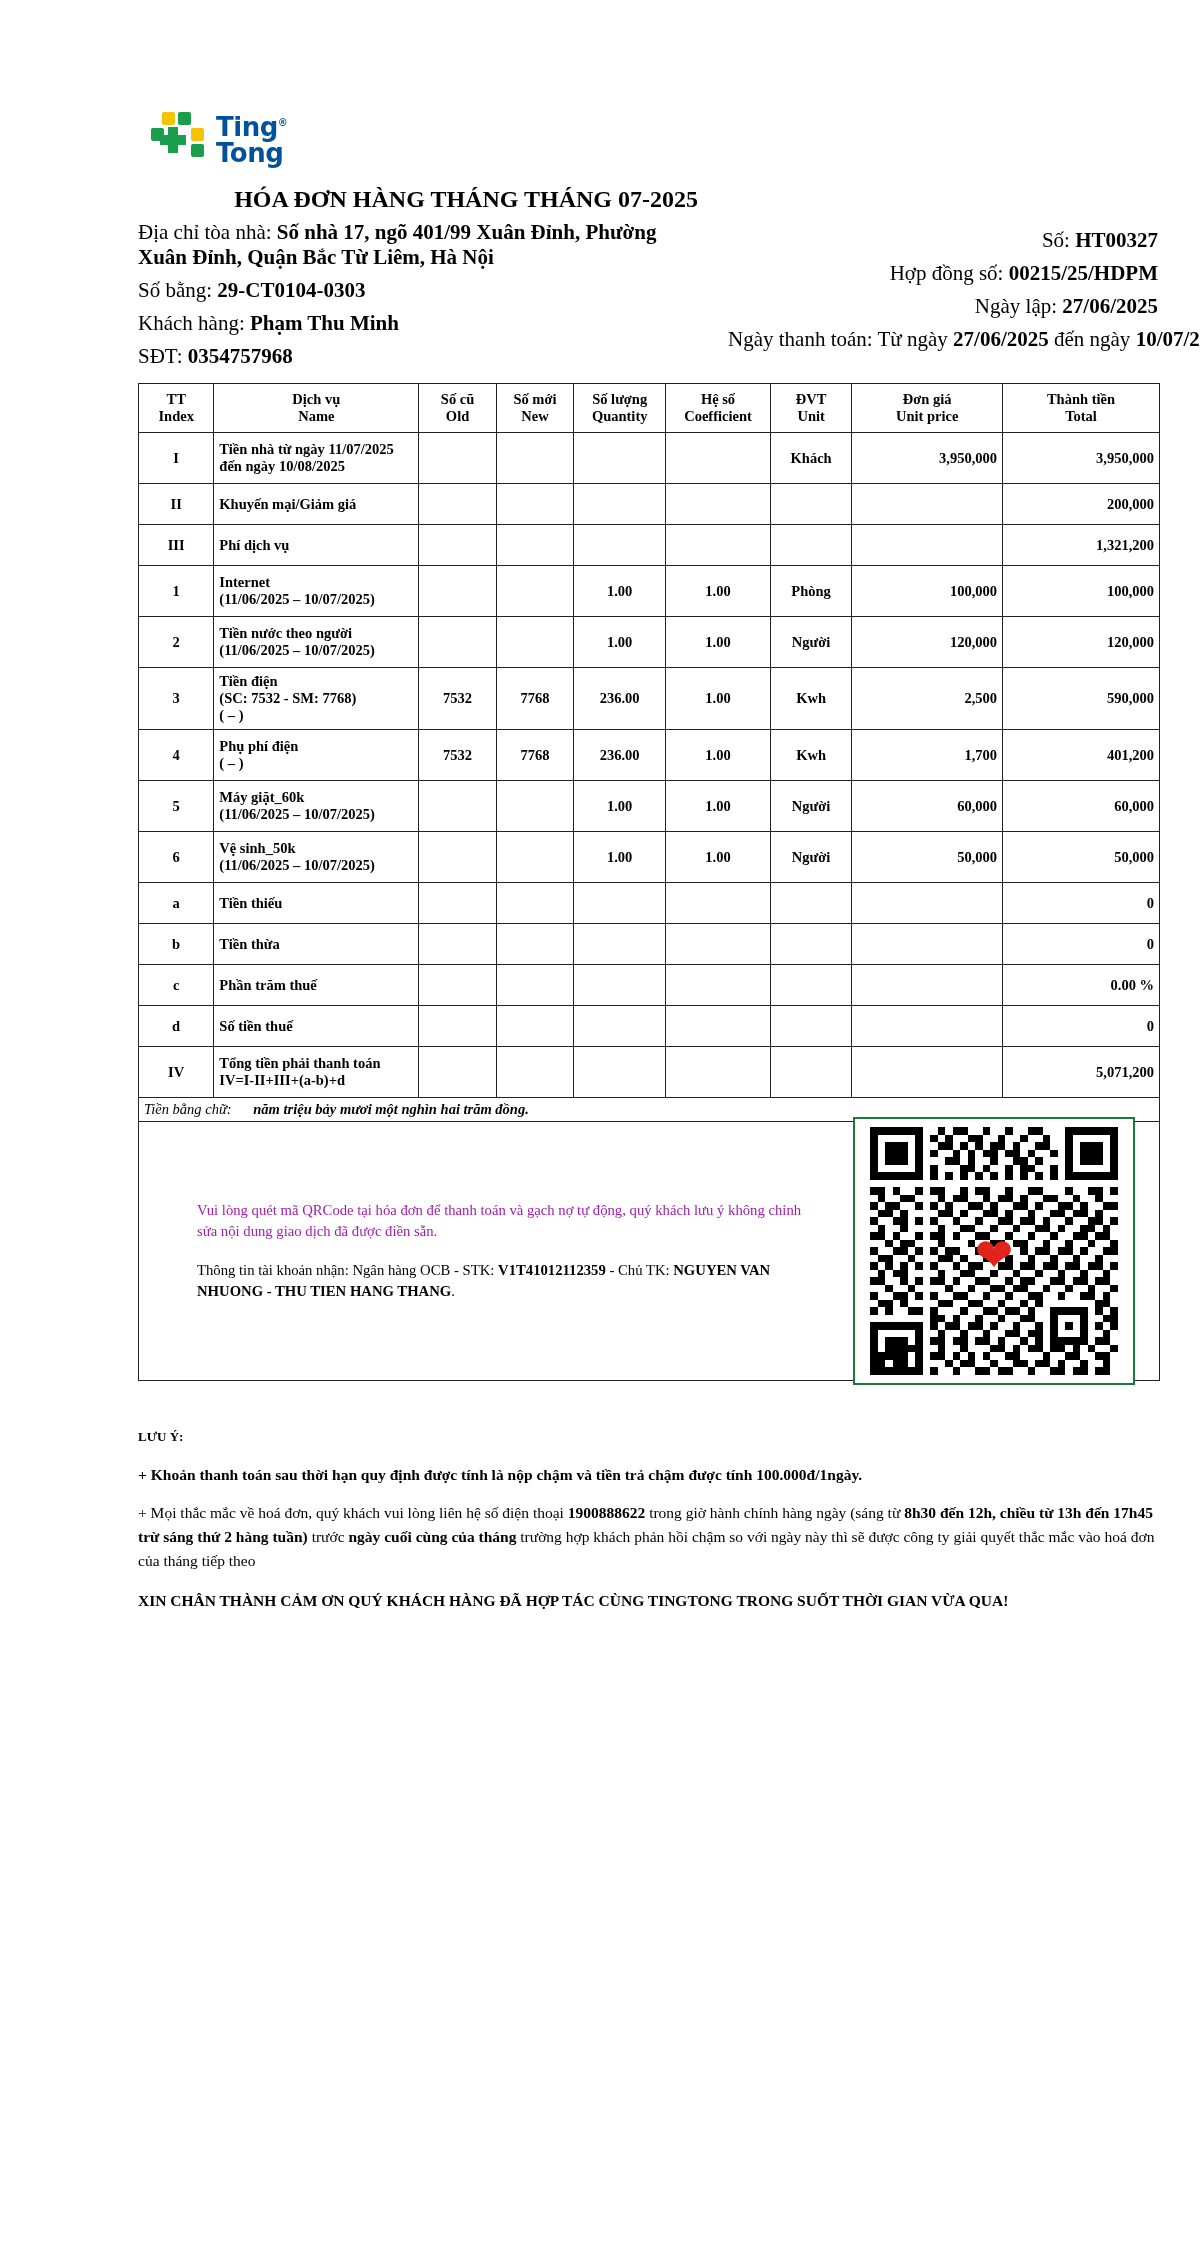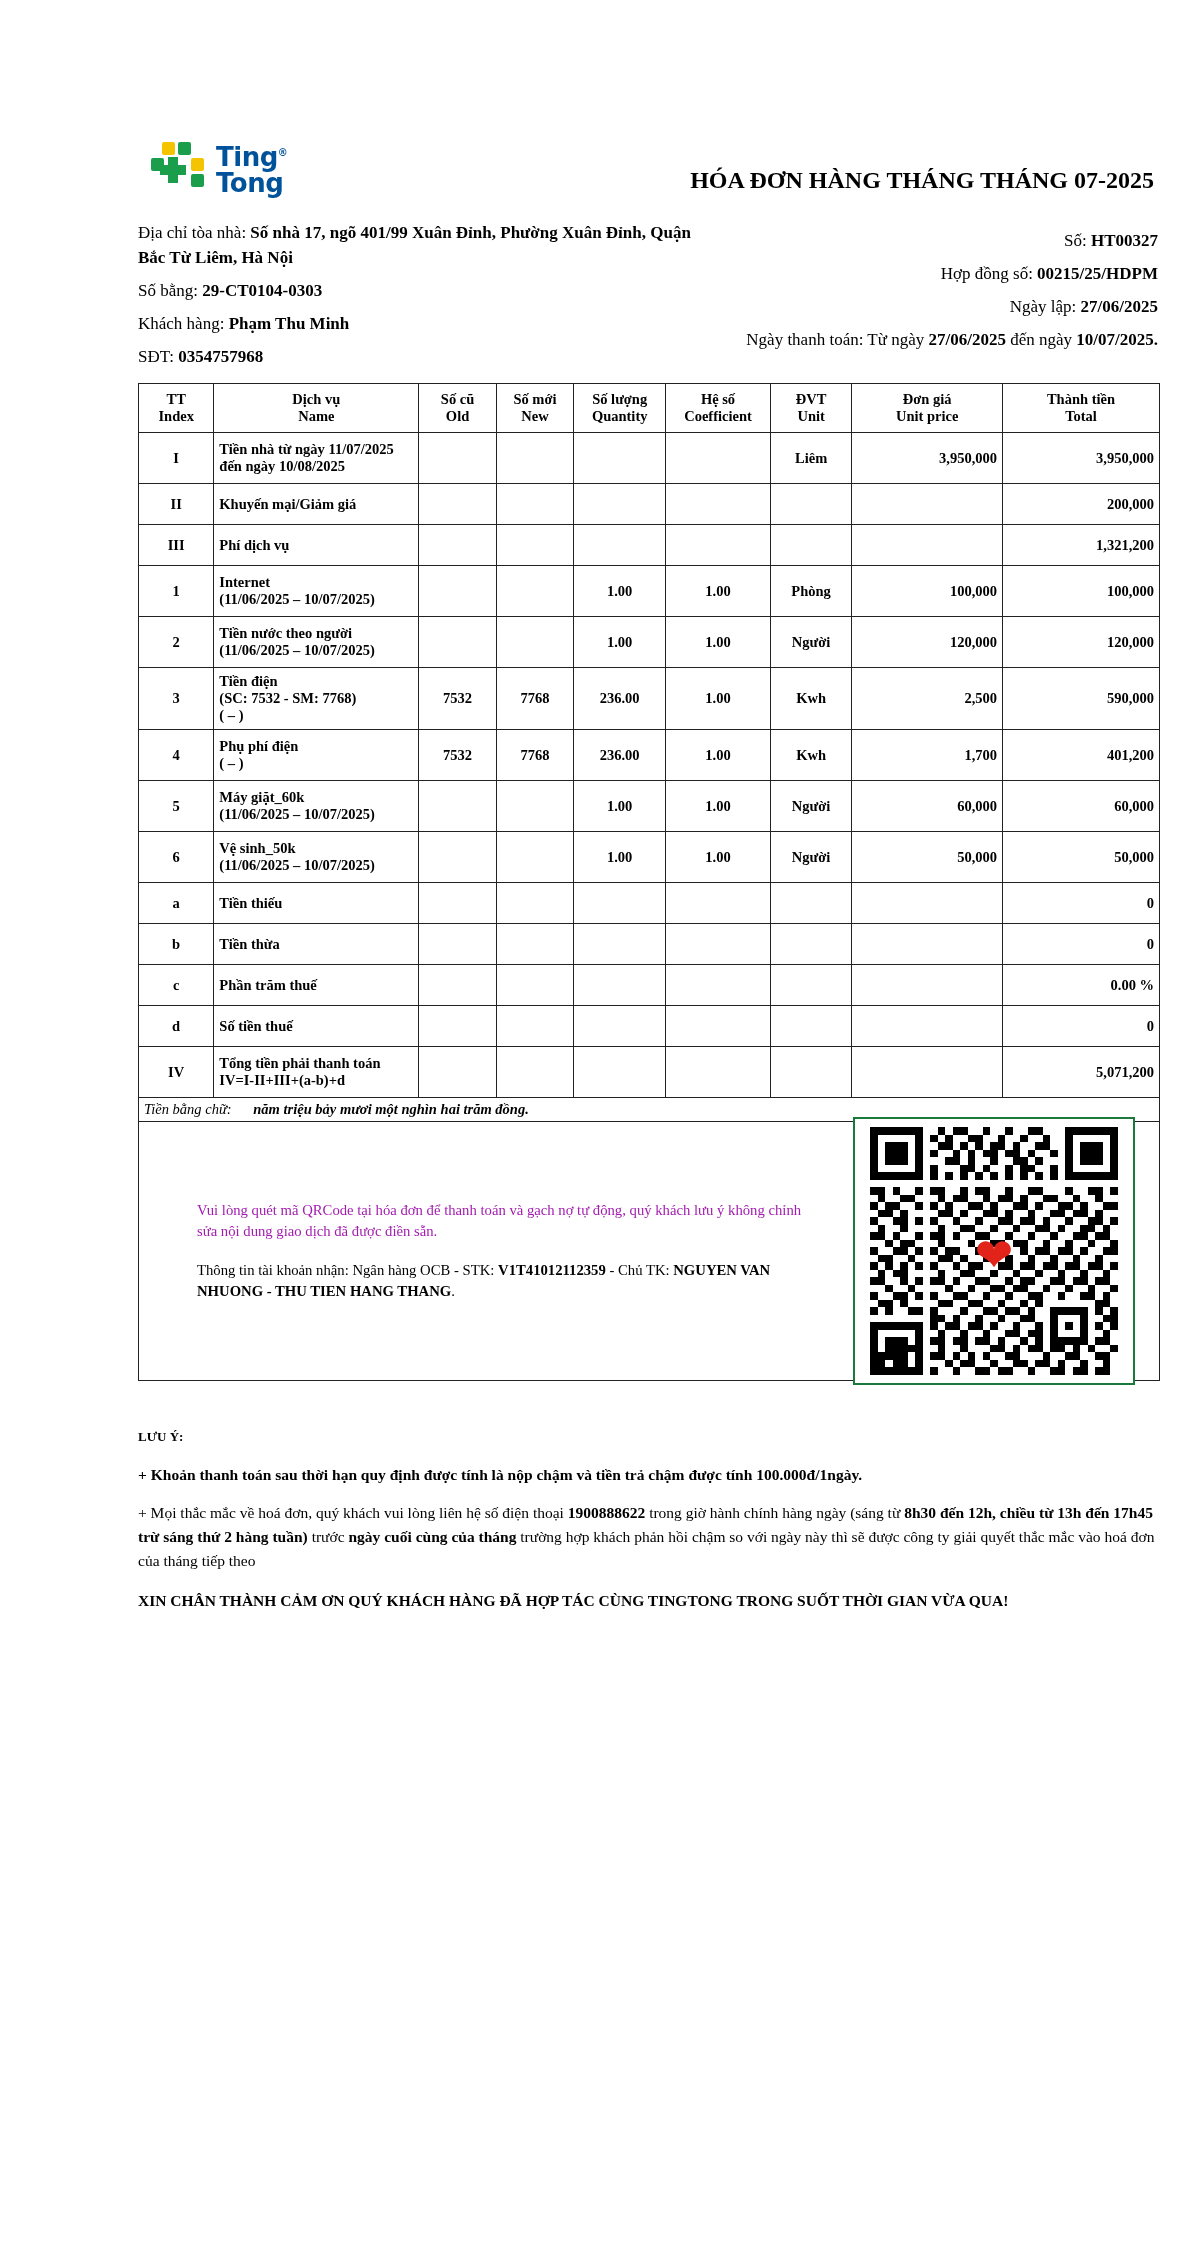--- a/index.html
+++ b/index.html
@@ -24,23 +24,24 @@
   .content {
     position: absolute;
     left: 138px;
     top: 110px;
     width: 1028px;
   }
 
   
   .header {
     display: flex;
-    align-items: flex-end;
+    align-items: flex-start;
     justify-content: space-between;
     height: 86px;
+    flex-direction: column;
   }
   .logo-block {
     display: flex;
     align-items: center;
     gap: 10px;
     padding-left: 12px;
   }
   .logo-mark {
     width: 56px;
     height: 56px;
@@ -64,21 +65,21 @@
     font-size: 24px;
     font-weight: bold;
     line-height: 31px;
     padding-top: 18px;
     padding-right: 12px;
   }
 
   
   .meta {
     margin-top: 24px;
-    font-size: 17px;
+    font-size: 21px;
     line-height: 25px;
     position: relative;
     min-height: 120px;
   }
   .meta-left {
     width: 560px;
   }
   .meta-right {
     position: absolute;
     right: 8px;
@@ -343,21 +344,21 @@
         <tr class="r-tall">
           <td class="idx">I</td>
           <td class="name">
             <div>Tiền nhà từ ngày 11/07/2025</div>
             <div class="sub">đến ngày 10/08/2025</div>
           </td>
           <td class="num"></td>
           <td class="num"></td>
           <td class="num"></td>
           <td class="num"></td>
-          <td class="unit">Liêm</td>
+          <td class="unit">Khách</td>
           <td class="money">3,950,000</td>
           <td class="money">3,950,000</td>
         </tr>
 
         <tr class="r-mid">
           <td class="idx">II</td>
           <td class="name">
             <div>Khuyến mại/Giảm giá</div>
           </td>
           <td class="num"></td>

